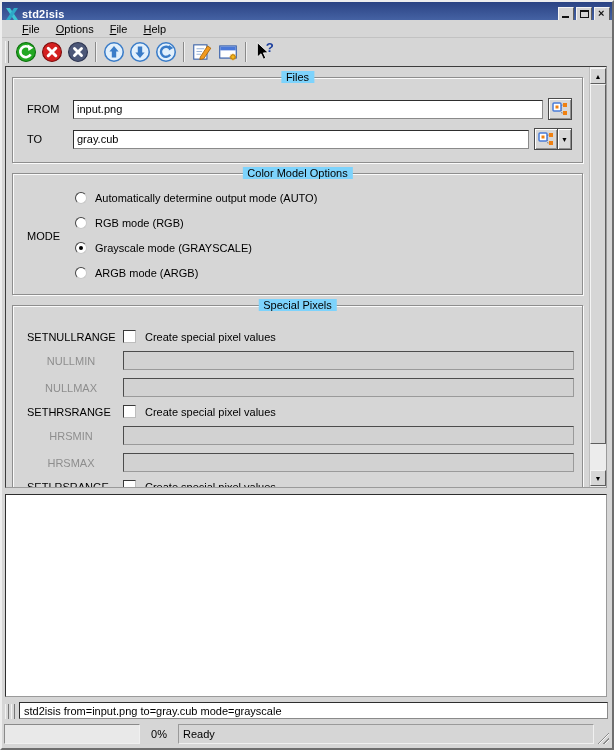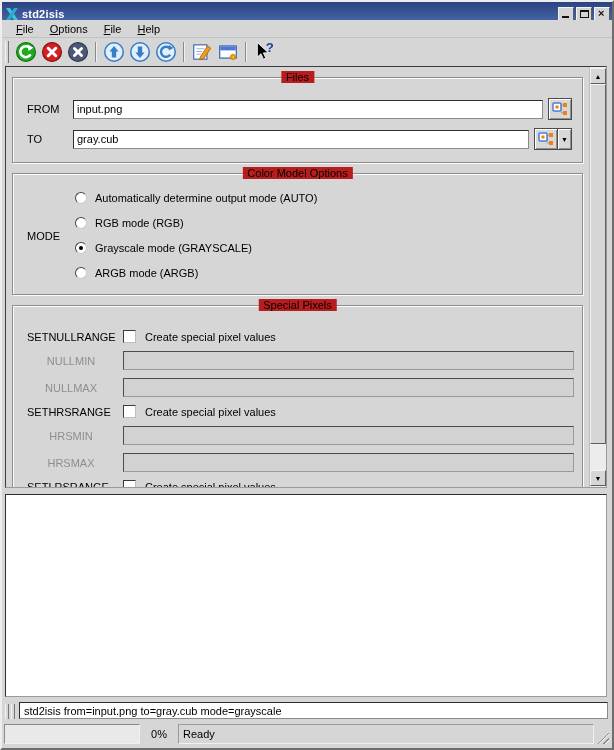--- a/index.html
+++ b/index.html
@@ -25,21 +25,21 @@
     border:1px solid; border-color:#f4f4f4 #5e5e5e #5e5e5e #f4f4f4;
     position:relative; flex:0 0 auto; cursor:default;
   }
   .win-btn .glyph-min { position:absolute; left:3px; bottom:2px; width:7px; height:2px; background:#111; }
   .win-btn .glyph-max { position:absolute; left:3px; top:2px; width:9px; height:8px; border:1px solid #111; border-top-width:2px; }
   .win-btn .glyph-close { position:absolute; top:-1px; left:3px; font-size:11px; font-weight:bold; color:#111; }
 
   
   .menubar {
     position:absolute; top:18px; left:0; right:0; height:18px;
-    background:#d6d6d6; display:flex; align-items:center; padding-left:6px;
+    background:#d6d6d6; display:flex; align-items:center; padding-left:12px;
     border-bottom:1px solid #c2c2c2;
   }
   .menu-item { display:inline-block; padding:2px 8px; cursor:default; }
   .menu-item::first-letter { text-decoration:underline; }
 
   
   .toolbar {
     position:absolute; top:36px; left:0; right:0; height:28px;
     display:flex; align-items:center; padding-left:2px;
   }
@@ -61,21 +61,21 @@
   .form-area { position:absolute; top:0; left:0; right:17px; bottom:0; overflow:hidden; }
 
   .groupbox {
     position:relative; margin:10px 6px 0 6px;
     border:1px solid #8e8e8e;
     box-shadow: 1px 1px 0 rgba(255,255,255,.9), inset 1px 1px 0 rgba(255,255,255,.9);
     padding:14px 6px 8px 6px;
   }
   .legend {
     position:absolute; top:-7px; left:50%; transform:translateX(-50%);
-    background:#b91c1c; padding:0 5px; white-space:nowrap;
+    background:#7dd3fc; padding:0 5px; white-space:nowrap;
   }
 
   
   .file-row { display:flex; align-items:center; margin:6px 4px 8px 8px;justify-content:center; }
   .file-label { width:46px; flex:0 0 auto; }
   .lineedit {
     flex:1 1 auto; height:19px; background:#fff;
     border:1px solid; border-color:#2e2e2e #8a8a8a #8a8a8a #2e2e2e;
     font-family:"Liberation Sans", sans-serif; font-size:11px; padding:0 3px; color:#000;
   }

